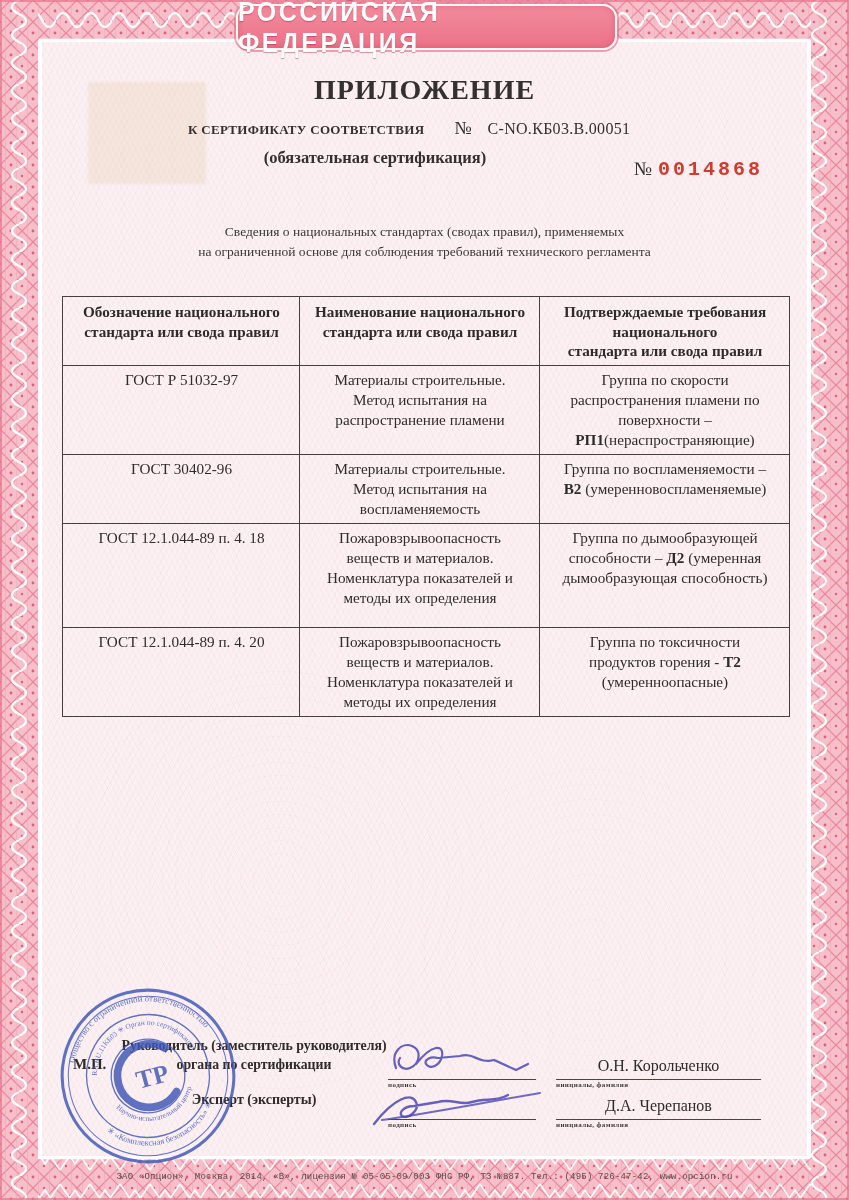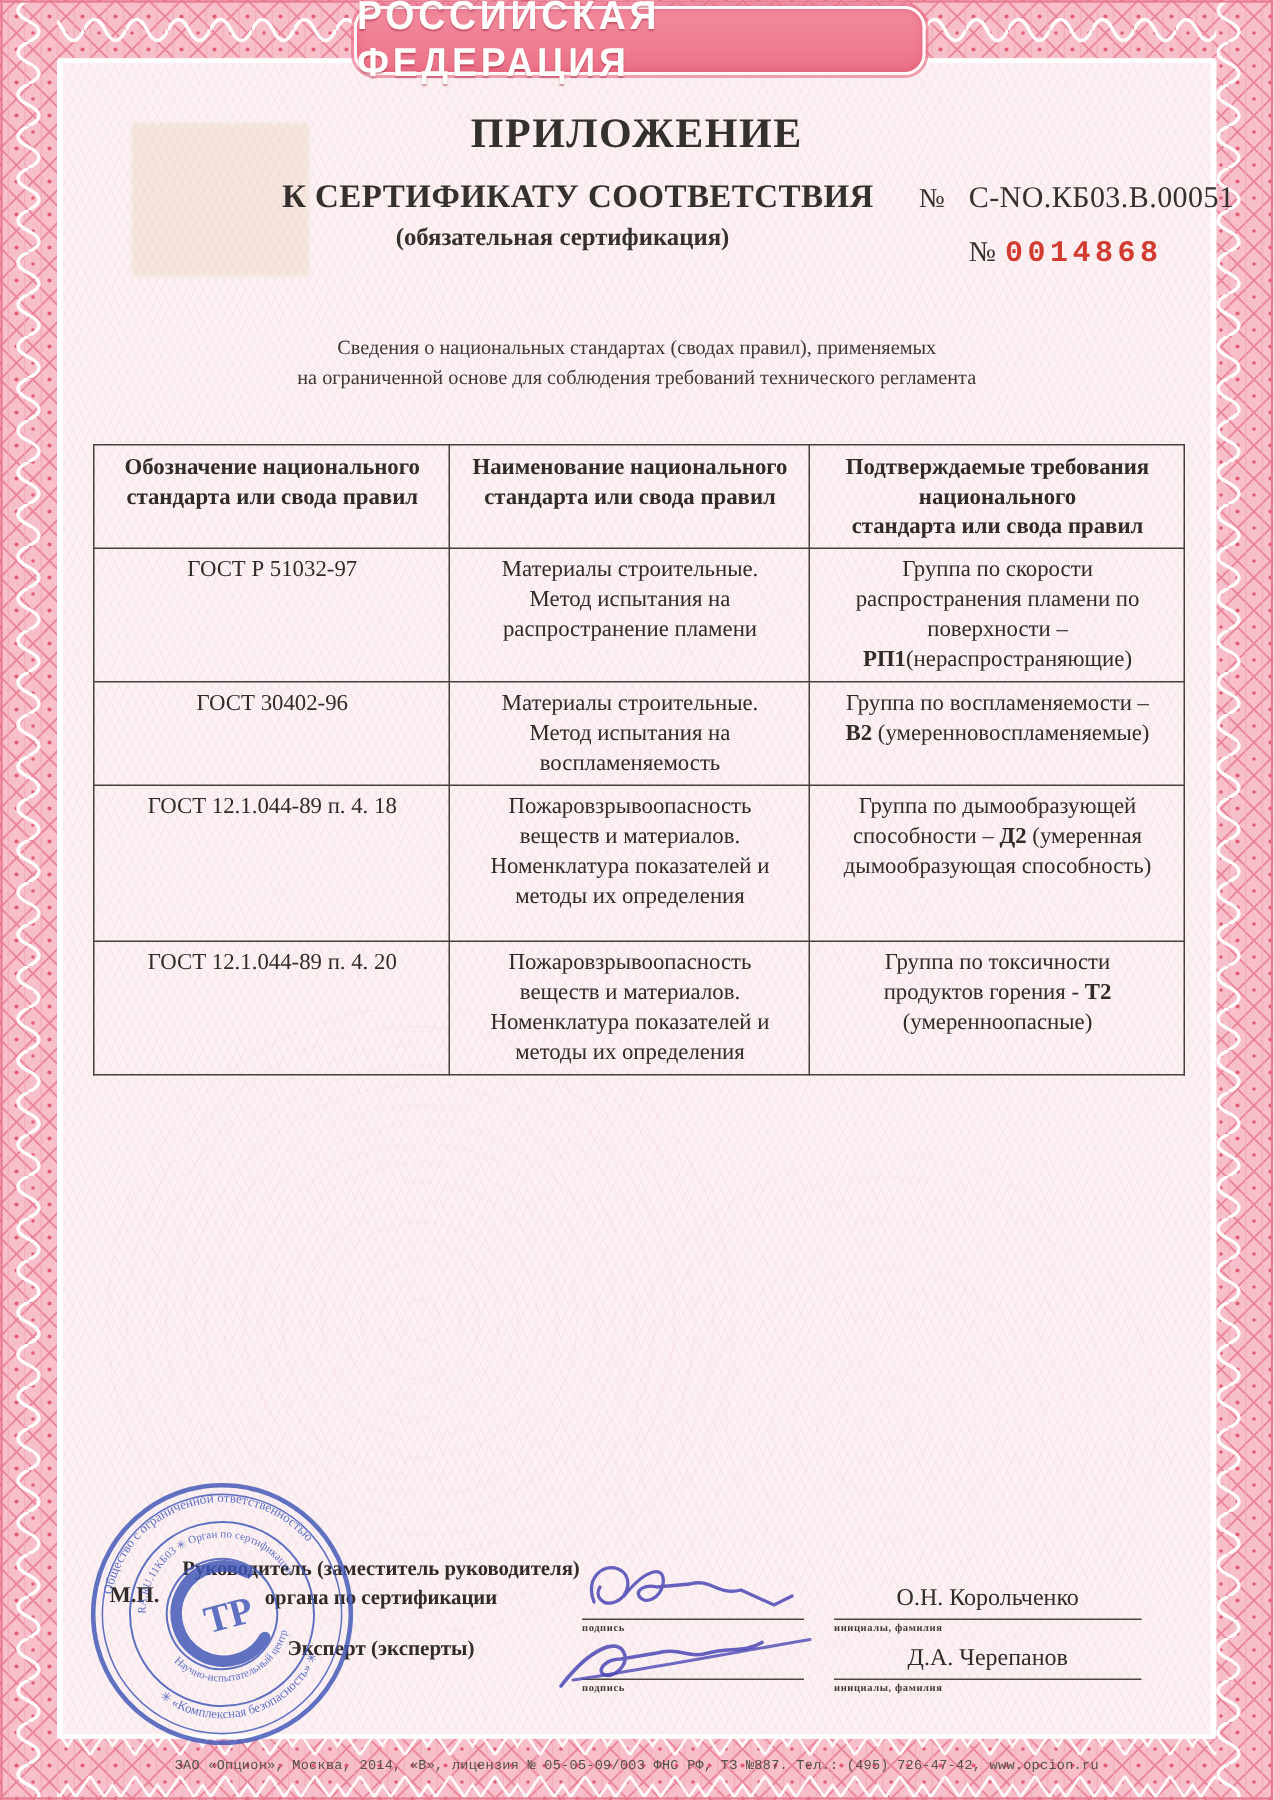--- a/index.html
+++ b/index.html
@@ -21,26 +21,26 @@
     background:linear-gradient(#f28b9d,#ec7288);
     border:2px solid rgba(255,255,255,.95);border-radius:14px;
     box-shadow:0 0 0 2px rgba(234,104,128,.6), inset 0 0 6px rgba(200,50,80,.35);
     display:flex;align-items:center;justify-content:center;}
   .banner span{font-family:"Liberation Sans","DejaVu Sans",sans-serif;font-weight:bold;font-size:25px;
     letter-spacing:2.5px;color:#fff;text-shadow:0 1px 1px rgba(150,30,50,.45);transform:scaleY(1.08);}
 
   .title{position:absolute;left:0;top:74px;width:100%;text-align:center;z-index:3;
     font-size:28px;font-weight:bold;color:#33302d;letter-spacing:1px;}
   .subtitle-row{position:absolute;left:188px;top:118px;z-index:3;white-space:nowrap;color:#33302d;}
-  .subtitle{font-size:22px;font-weight:bold;letter-spacing:.3px;}
+  .subtitle{font-size:13px;font-weight:bold;letter-spacing:.3px;}
   .no-label{font-size:18px;margin-left:26px;}
-  .cert-no{font-size:20px;margin-left:12px;letter-spacing:.3px;margin-top:44px;}
+  .cert-no{font-size:16px;margin-left:12px;letter-spacing:.3px;margin-top:44px;}
   .cert-type{position:absolute;left:255px;top:148px;width:240px;text-align:center;z-index:3;
     font-size:16.5px;font-weight:bold;color:#33302d;}
-  .form-no{position:absolute;top:158px;right:74px;z-index:3;white-space:nowrap;text-align:center;}
+  .form-no{position:absolute;top:158px;right:86px;z-index:3;white-space:nowrap;text-align:center;}
   .form-no .nl{font-size:19px;color:#33302d;}
   .red-digits{font-family:"Liberation Mono","DejaVu Sans Mono",monospace;font-size:20px;font-weight:bold;
     letter-spacing:3px;color:#d23b30;margin-left:6px;}
 
   .intro{position:absolute;left:0;top:222px;width:100%;text-align:center;z-index:3;
     font-size:13.5px;line-height:19.5px;color:#3a3734;}
 
   table.standards{position:absolute;left:62px;top:296px;width:727px;z-index:3;
     border-collapse:collapse;table-layout:fixed;color:#2f2b28;}
   table.standards col.c1{width:237px;} table.standards col.c2{width:240px;} table.standards col.c3{width:250px;}

